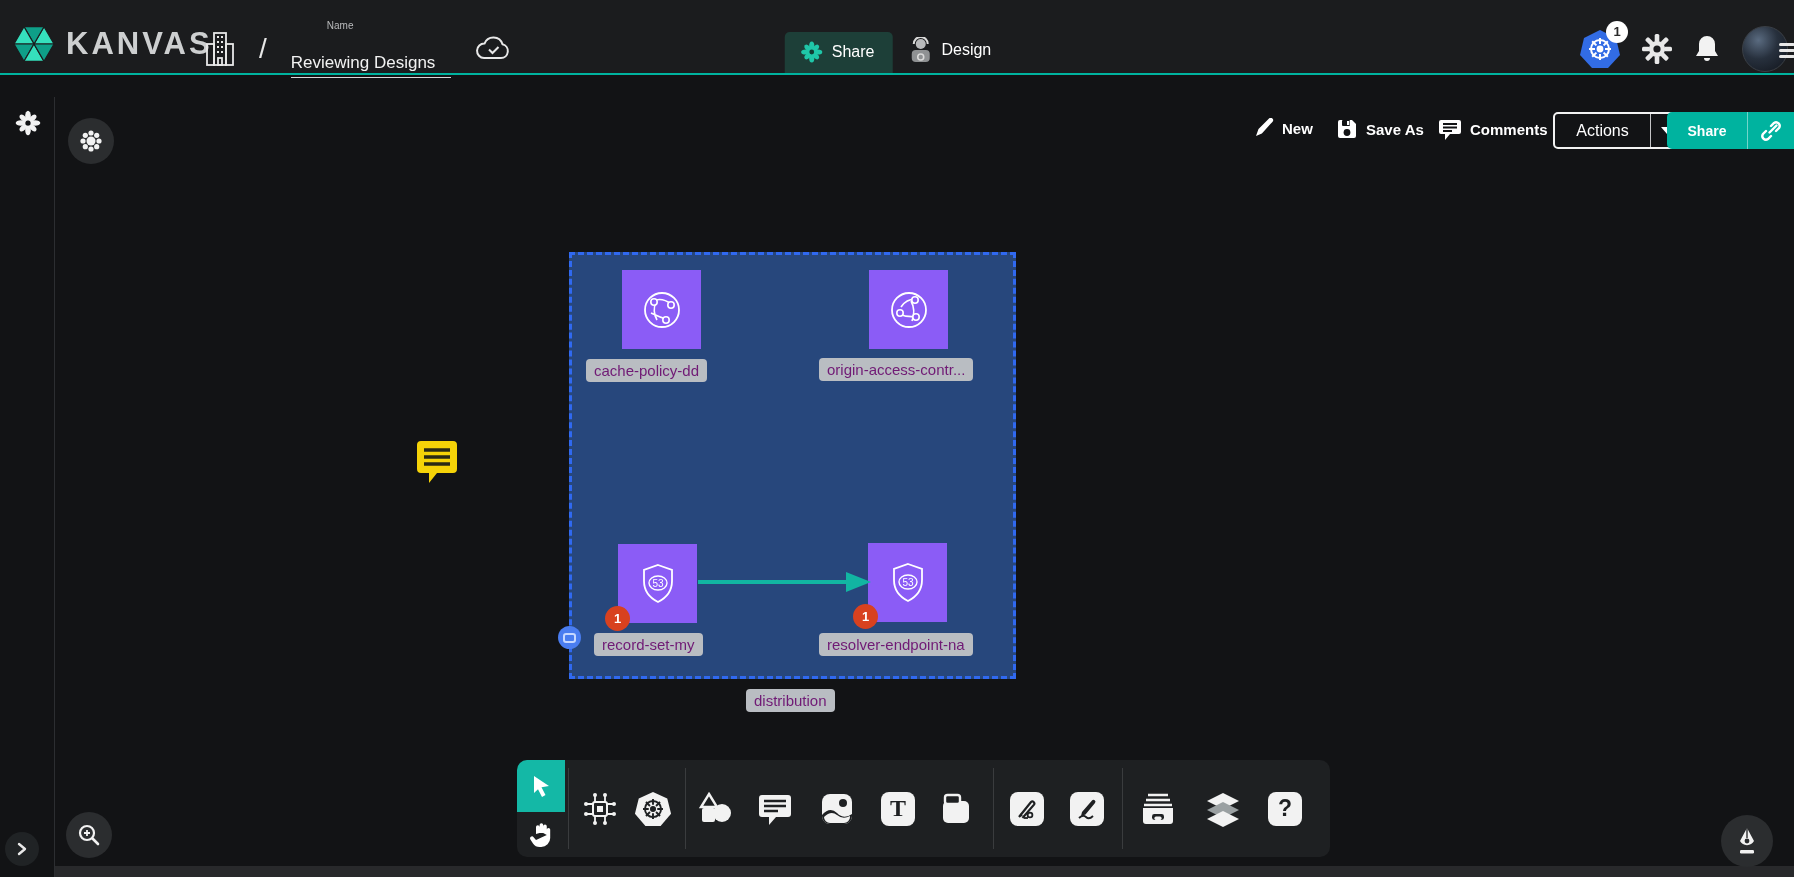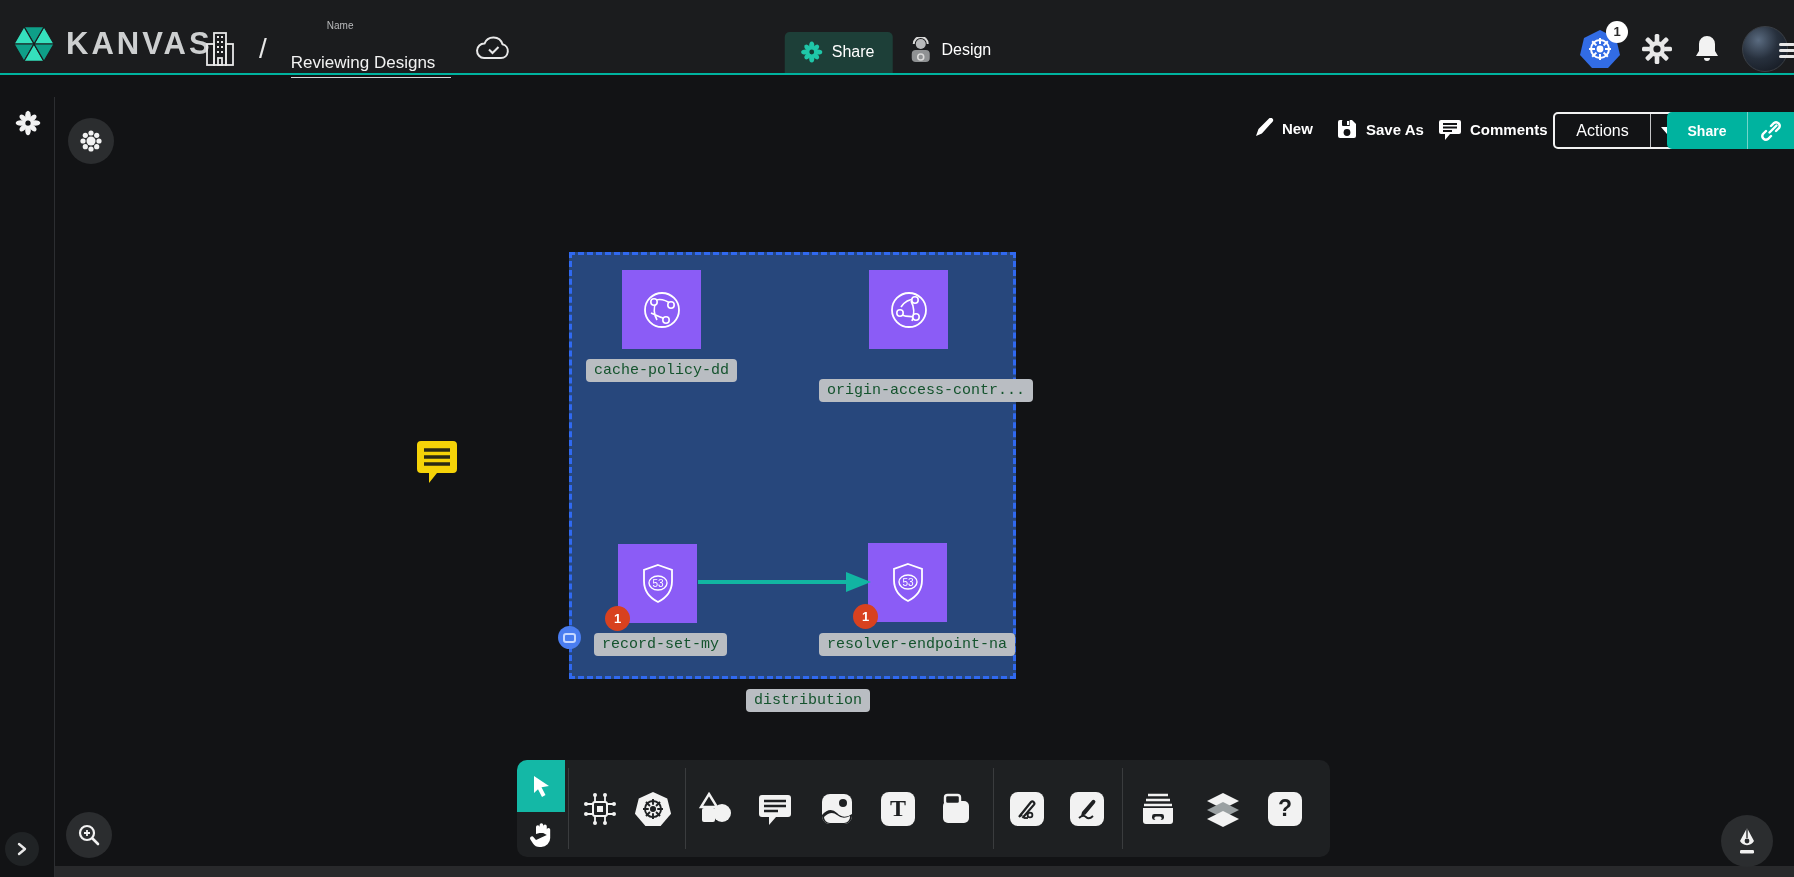--- a/index.html
+++ b/index.html
@@ -56,22 +56,22 @@
                background:#00B39F; border-radius:5px 0 0 5px; display:flex; align-items:center;
                color:#fff; cursor:pointer; z-index:25; }
   .share-btn .lbl { flex:1; text-align:center; font-size:14px; font-weight:bold; }
   .share-btn .sep { width:1px; height:100%; background:rgba(255,255,255,.45); }
 
   
   .selection { position:absolute; left:569px; top:252px; width:447px; height:427px;
                background:#27477c; border:3px dashed #3069f0; z-index:5; }
   .node { position:absolute; width:79px; height:79px; background:#8B5CF6; display:flex;
           align-items:center; justify-content:center; z-index:6; cursor:pointer; }
-  .chip { position:absolute; background:#b9bdc2; color:#14532d; font-size:15px;
-          padding:3px 8px; border-radius:4px; z-index:8; white-space:nowrap;font-family:Liberation Mono, monospace; }
+  .chip { position:absolute; background:#b9bdc2; color:#701a75; font-size:15px;
+          padding:3px 8px; border-radius:4px; z-index:8; white-space:nowrap; }
   .badge { position:absolute; width:25px; height:25px; border-radius:50%; background:#d8411f;
            color:#fff; font-size:13px; font-weight:bold; display:flex; align-items:center;
            justify-content:center; z-index:9; }
   .handle { position:absolute; left:558px; top:626px; width:23px; height:23px; border-radius:50%;
             background:#4a7df0; z-index:10; display:flex; align-items:center; justify-content:center; }
   .handle span { display:block; width:13px; height:10px; border:2px solid #c7d8ff; border-radius:3px; }
 
   
   .toolbar { position:absolute; left:517px; top:760px; width:813px; height:97px;
              background:#1e2022; border-radius:10px; z-index:25; }
@@ -275,21 +275,21 @@
 
 <div class="node" style="left:869px; top:270px;">
   <svg width="46" height="46" viewBox="0 0 46 46">
     <circle cx="23" cy="23" r="17" fill="none" stroke="#fff" stroke-width="1.8"></circle>
     <path d="M30 12 Q20 12 15 20 M13 27 Q22 31 33 29 M25 14 Q30 23 26 34" fill="none" stroke="#fff" stroke-width="1.6"></path>
     <circle cx="29" cy="13" r="3.2" fill="#8B5CF6" stroke="#fff" stroke-width="1.6"></circle>
     <circle cx="14" cy="26" r="3.2" fill="#8B5CF6" stroke="#fff" stroke-width="1.6"></circle>
     <circle cx="30" cy="30" r="3.2" fill="#8B5CF6" stroke="#fff" stroke-width="1.6"></circle>
   </svg>
 </div>
-<div class="chip" style="left:819px; top:358px;margin-top:21px;">origin-access-contr...</div>
+<div class="chip" style="left:819px; top:358px;">origin-access-contr...</div>
 
 <svg class="abs" style="left:698px; top:570px; z-index:7;" width="175" height="24" viewBox="0 0 175 24">
   <path d="M0 12 H150" stroke="#12b5a2" stroke-width="4"></path>
   <polygon points="148,2 173,12 148,22" fill="#12b5a2"></polygon>
 </svg>
 
 <div class="node" style="left:618px; top:544px;">
   <svg width="46" height="46" viewBox="0 0 46 46">
     <path d="M23 4 L37 9 V20 C37 30 31 37 23 41 C15 37 9 30 9 20 V9 Z" fill="none" stroke="#fff" stroke-width="1.8"></path>
     <ellipse cx="23" cy="22" rx="9" ry="7" fill="none" stroke="#fff" stroke-width="1.4"></ellipse>

